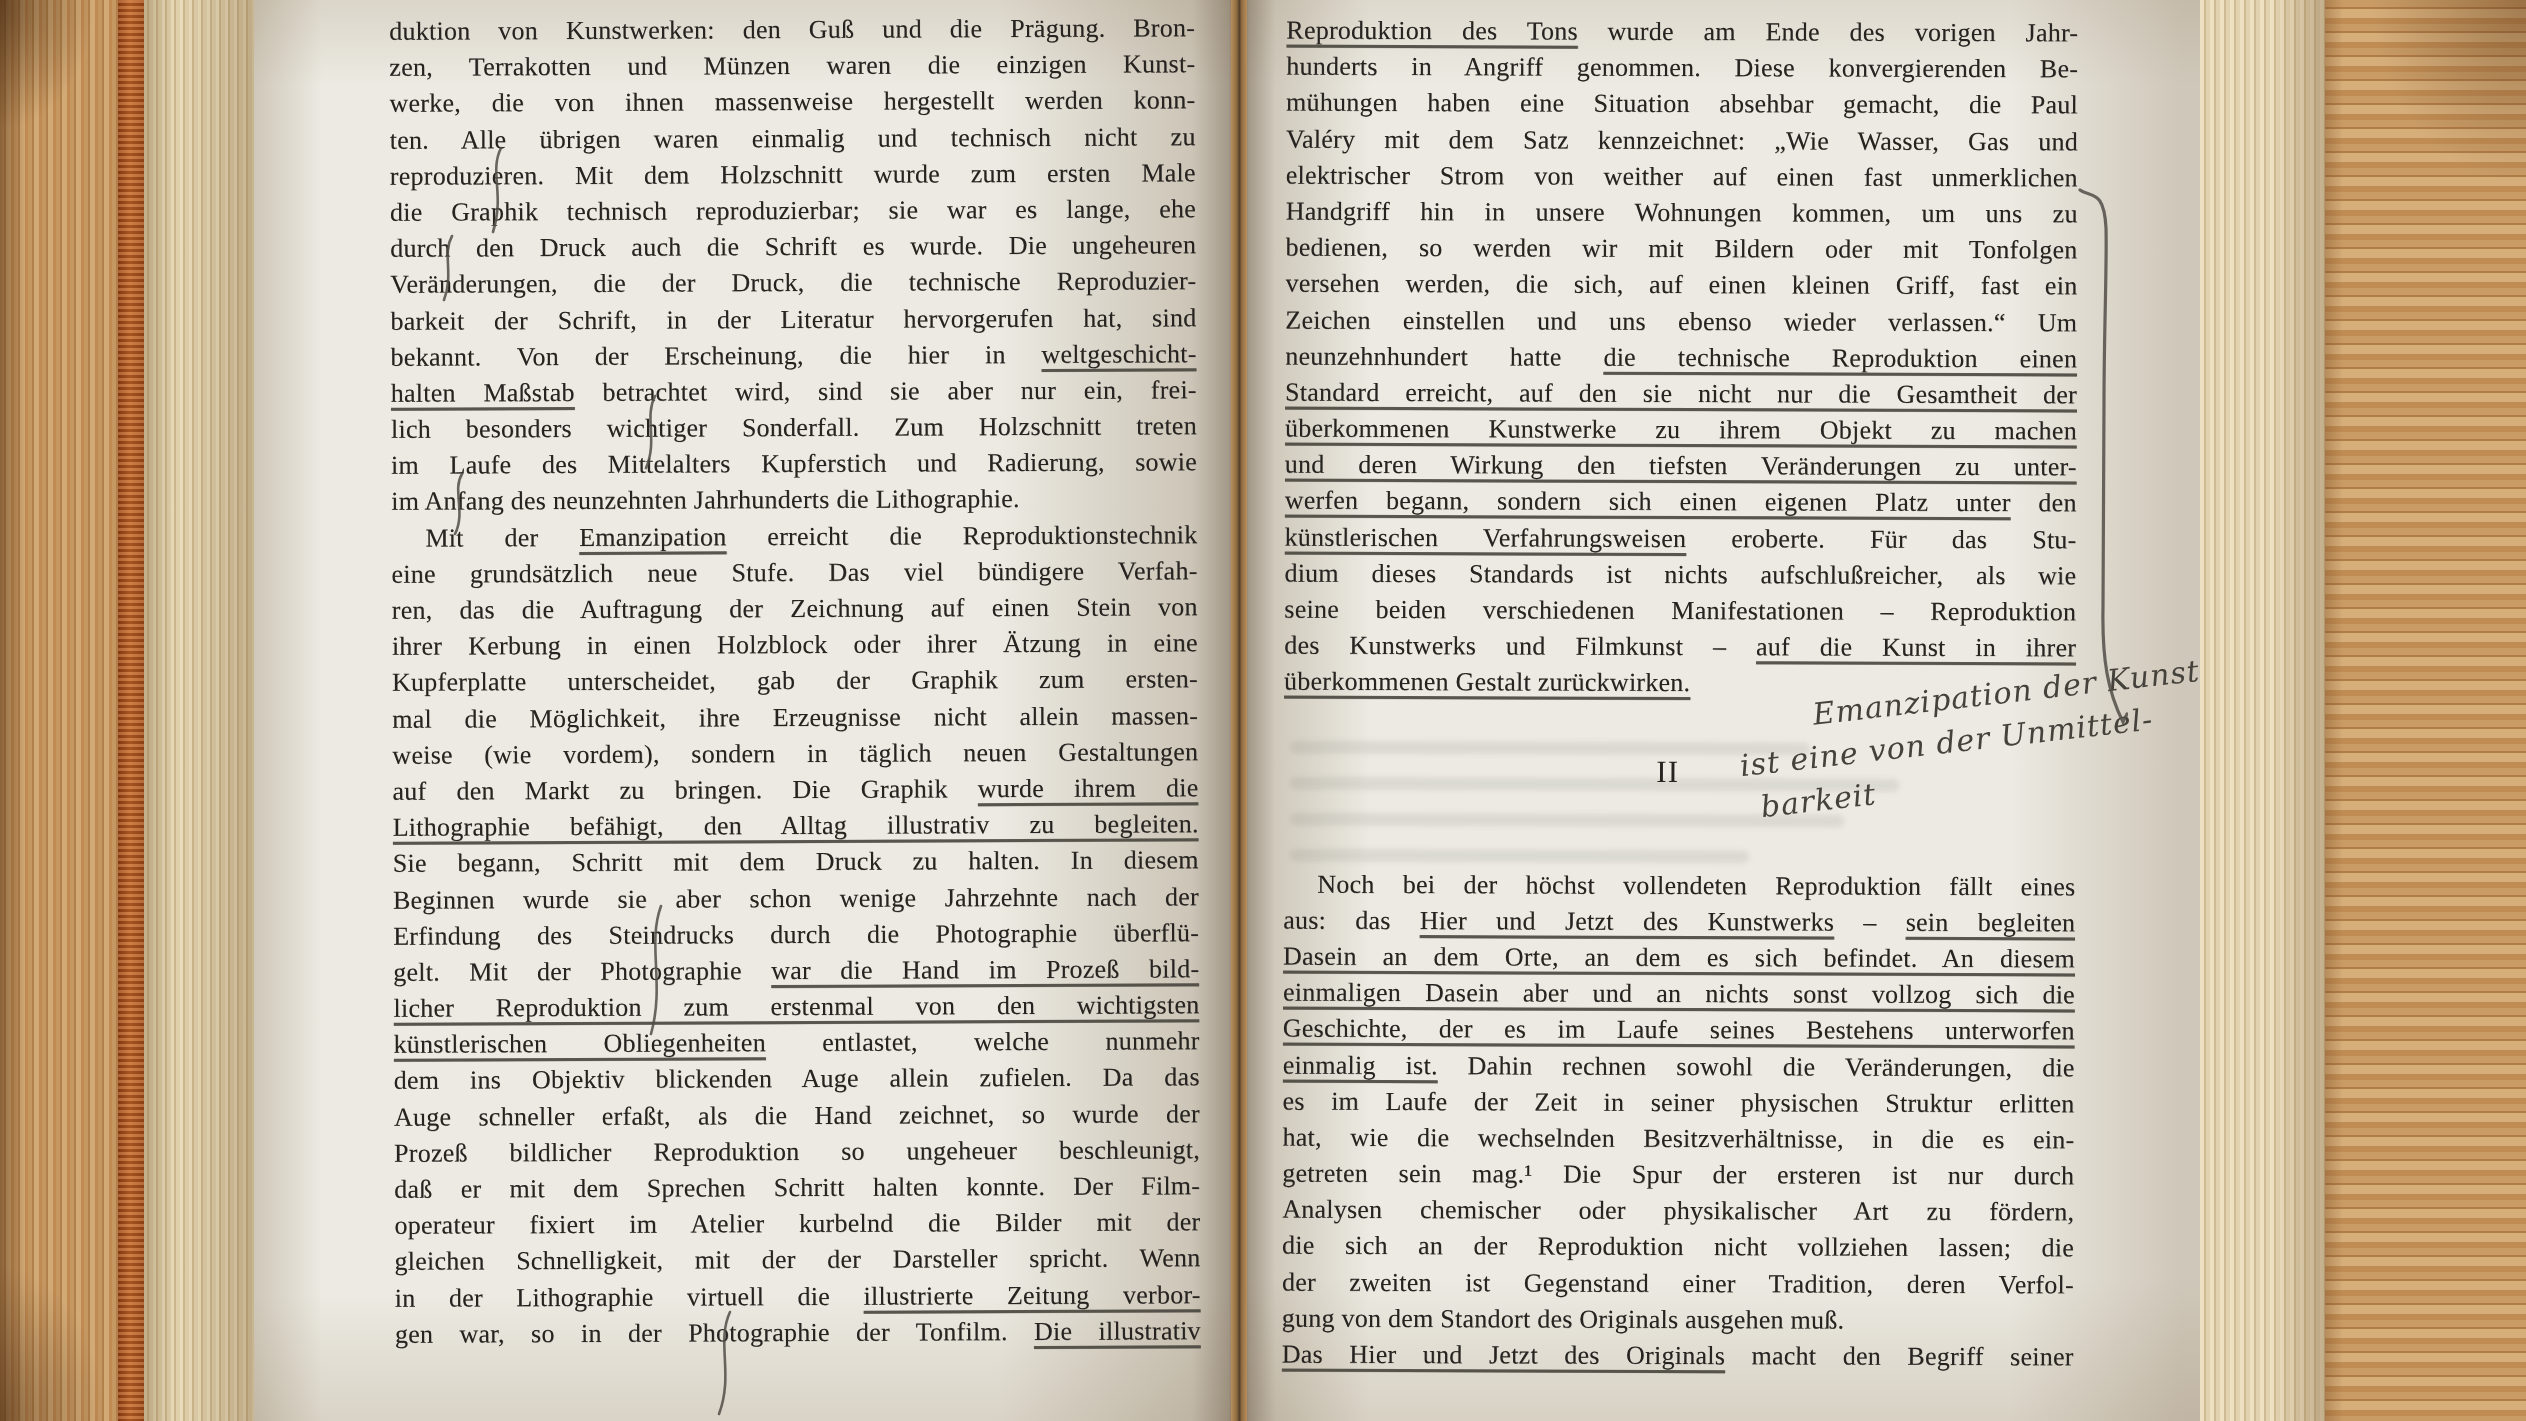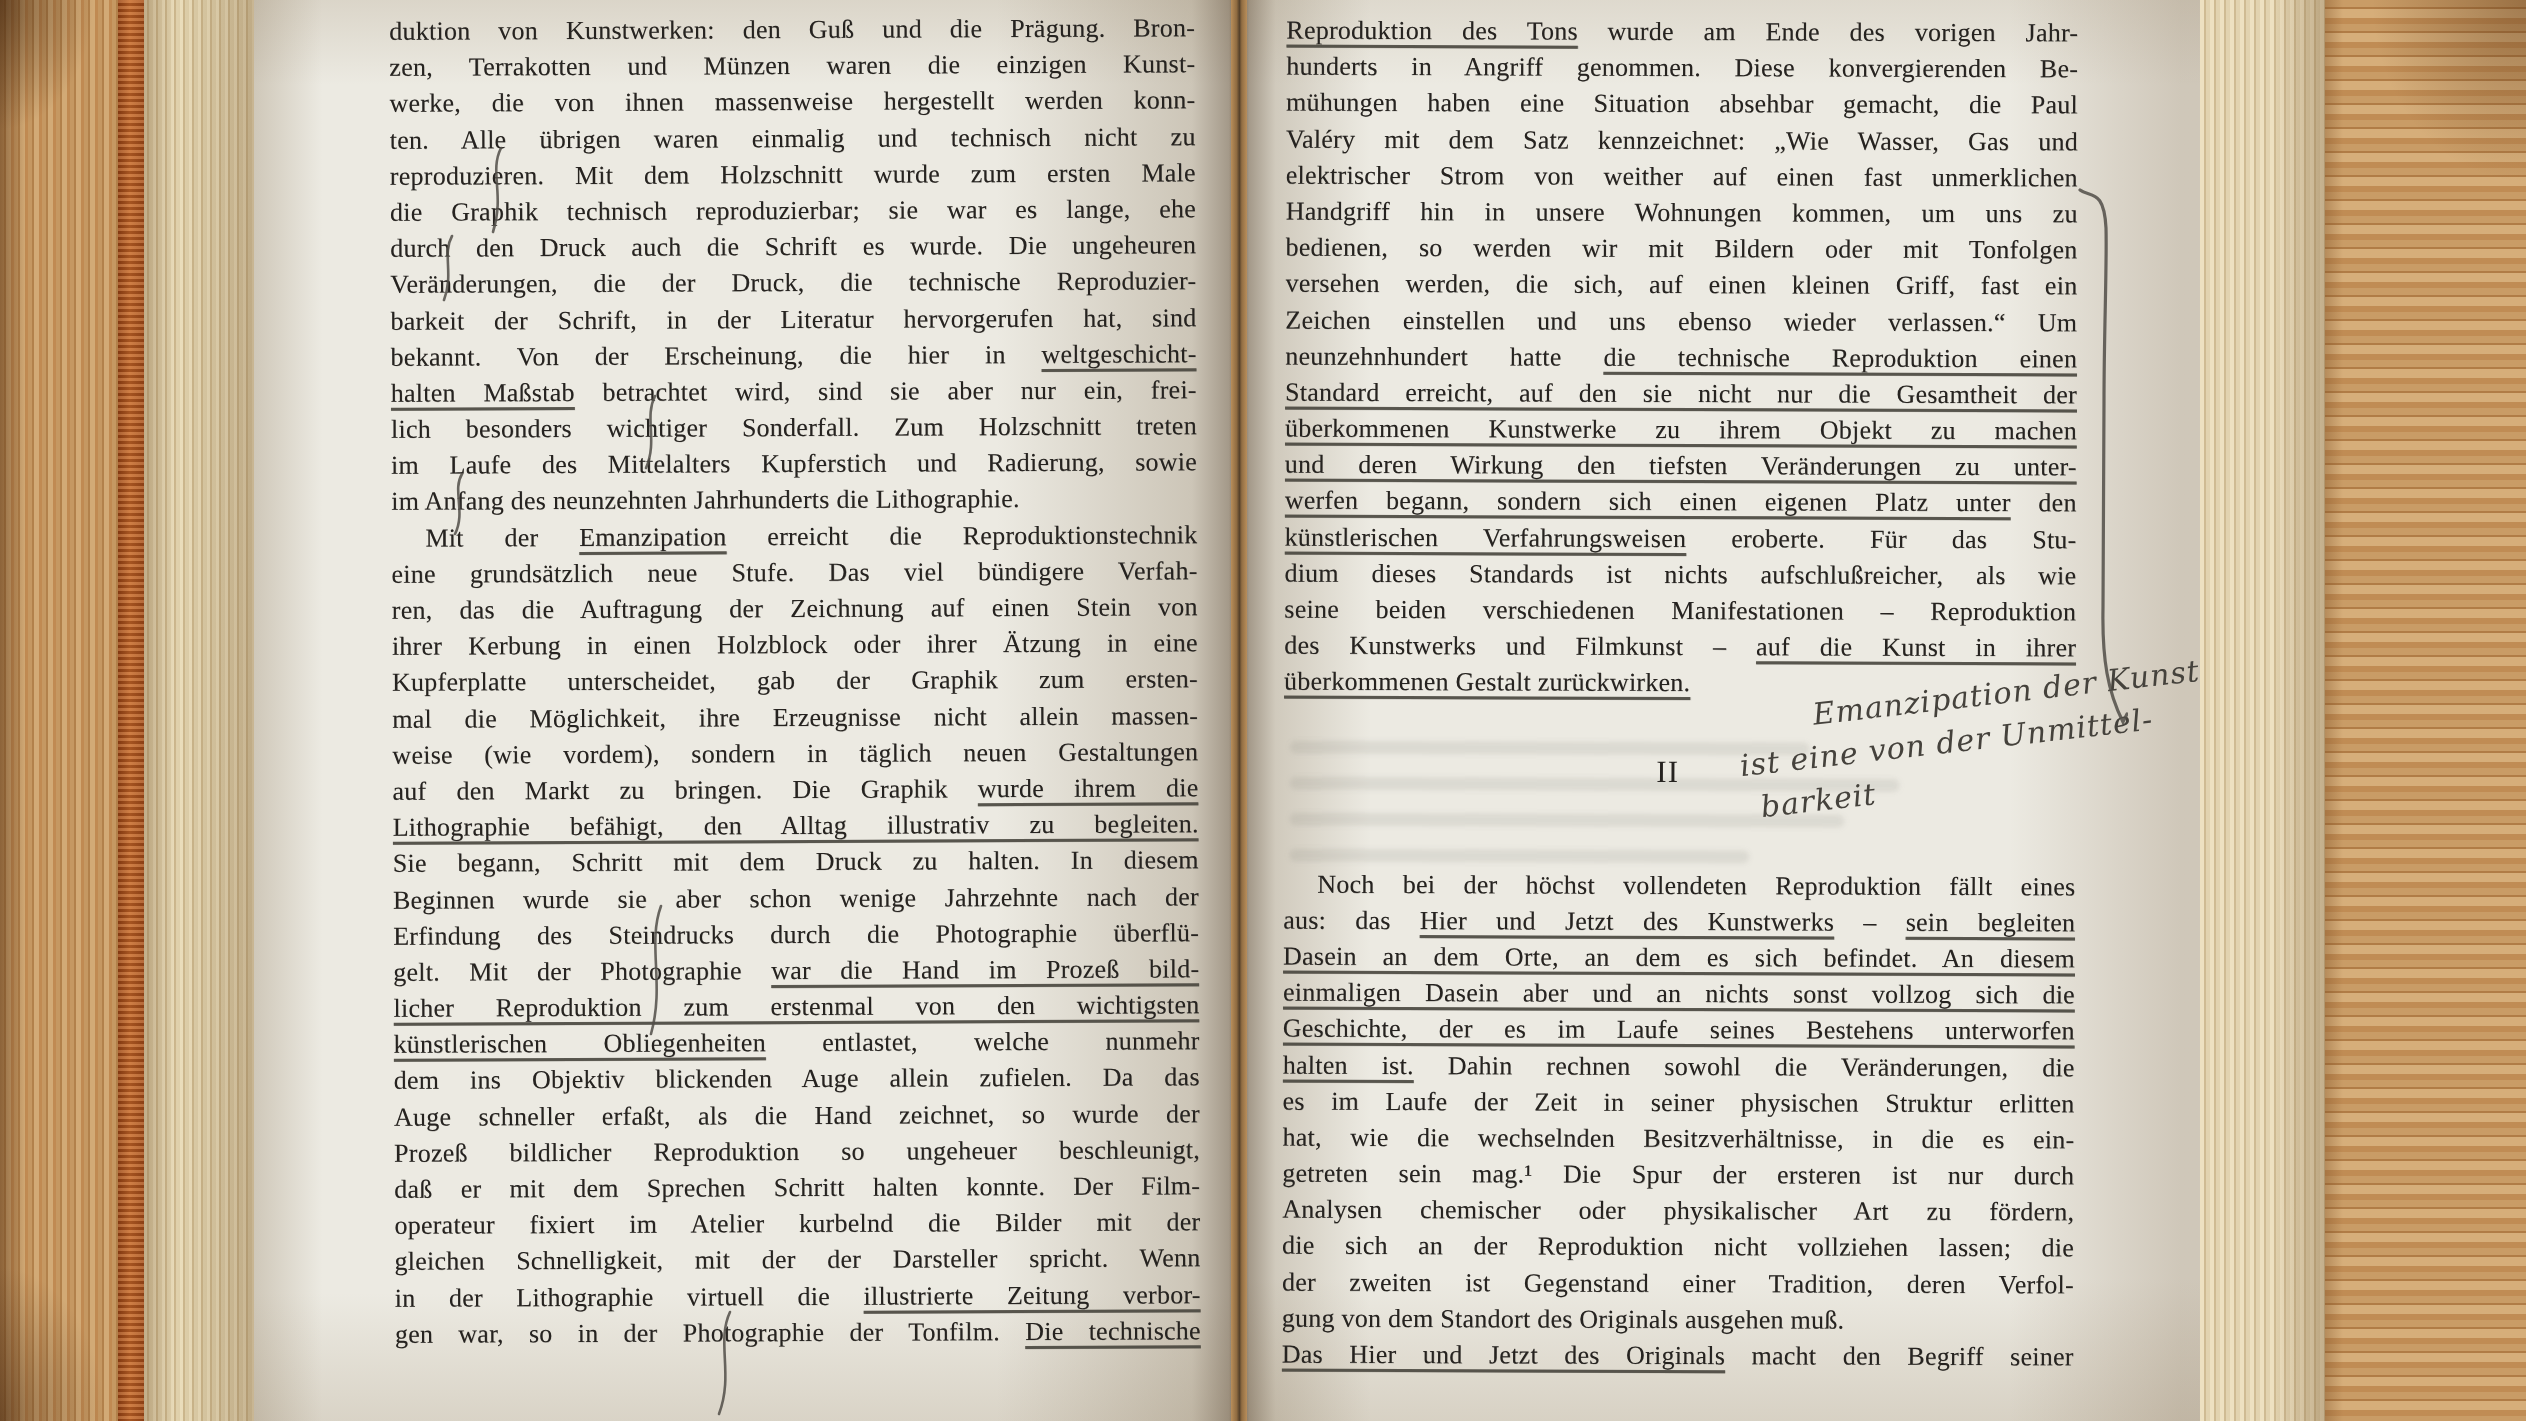--- a/index.html
+++ b/index.html
@@ -169,21 +169,21 @@
       <div class="tline"><span>gelt. Mit der Photographie </span><span class="pu">war die Hand im Prozeß bild-</span></div>
       <div class="tline"><span class="pu">licher Reproduktion zum erstenmal von den wichtigsten</span></div>
       <div class="tline"><span class="pu">künstlerischen Obliegenheiten</span><span> entlastet, welche nunmehr</span></div>
       <div class="tline"><span>dem ins Objektiv blickenden Auge allein zufielen. Da das</span></div>
       <div class="tline"><span>Auge schneller erfaßt, als die Hand zeichnet, so wurde der</span></div>
       <div class="tline"><span>Prozeß bildlicher Reproduktion so ungeheuer beschleunigt,</span></div>
       <div class="tline"><span>daß er mit dem Sprechen Schritt halten konnte. Der Film-</span></div>
       <div class="tline"><span>operateur fixiert im Atelier kurbelnd die Bilder mit der</span></div>
       <div class="tline"><span>gleichen Schnelligkeit, mit der der Darsteller spricht. Wenn</span></div>
       <div class="tline"><span>in der Lithographie virtuell die </span><span class="pu">illustrierte Zeitung verbor-</span></div>
-      <div class="tline"><span>gen war, so in der Photographie der Tonfilm. </span><span class="pu">Die technische</span></div>
+      <div class="tline"><span>gen war, so in der Photographie der Tonfilm. </span><span class="pu">Die illustrativ</span></div>
     </div>
 
   <div id="right-text" class="textcol">
     <div>
         <div class="tline"><span class="pu">Reproduktion des Tons</span><span> wurde am Ende des vorigen Jahr-</span></div>
         <div class="tline"><span>hunderts in Angriff genommen. Diese konvergierenden Be-</span></div>
         <div class="tline"><span>mühungen haben eine Situation absehbar gemacht, die Paul</span></div>
         <div class="tline"><span>Valéry mit dem Satz kennzeichnet: „Wie Wasser, Gas und</span></div>
         <div class="tline"><span>elektrischer Strom von weither auf einen fast unmerklichen</span></div>
         <div class="tline"><span>Handgriff hin in unsere Wohnungen kommen, um uns zu</span></div>
@@ -207,21 +207,21 @@
       <div class="bleed" style="left:6px;top:112px;width:555px;"></div>
       <div class="bleed" style="left:6px;top:148px;width:460px;"></div>
       <div id="section-heading">II</div>
     </div>
     <div>
         <div class="tline ind"><span>Noch bei der höchst vollendeten Reproduktion fällt eines</span></div>
         <div class="tline"><span>aus: das </span><span class="pu">Hier und Jetzt des Kunstwerks</span><span> – </span><span class="pu">sein begleiten</span></div>
         <div class="tline"><span class="pu">Dasein an dem Orte, an dem es sich befindet. An diesem</span></div>
         <div class="tline"><span class="pu">einmaligen Dasein aber und an nichts sonst vollzog sich die</span></div>
         <div class="tline"><span class="pu">Geschichte, der es im Laufe seines Bestehens unterworfen</span></div>
-        <div class="tline"><span class="pu">halten ist.</span><span> Dahin rechnen sowohl die Veränderungen, die</span></div>
+        <div class="tline"><span class="pu">einmalig ist.</span><span> Dahin rechnen sowohl die Veränderungen, die</span></div>
         <div class="tline"><span>es im Laufe der Zeit in seiner physischen Struktur erlitten</span></div>
         <div class="tline"><span>hat, wie die wechselnden Besitzverhältnisse, in die es ein-</span></div>
         <div class="tline"><span>getreten sein mag.¹ Die Spur der ersteren ist nur durch</span></div>
         <div class="tline"><span>Analysen chemischer oder physikalischer Art zu fördern,</span></div>
         <div class="tline"><span>die sich an der Reproduktion nicht vollziehen lassen; die</span></div>
         <div class="tline"><span>der zweiten ist Gegenstand einer Tradition, deren Verfol-</span></div>
         <div class="tline end"><span>gung von dem Standort des Originals ausgehen muß.</span></div>
         <div class="tline"><span class="pu">Das Hier und Jetzt des Originals</span><span> macht den Begriff seiner</span></div>
       </div>
   </div>

